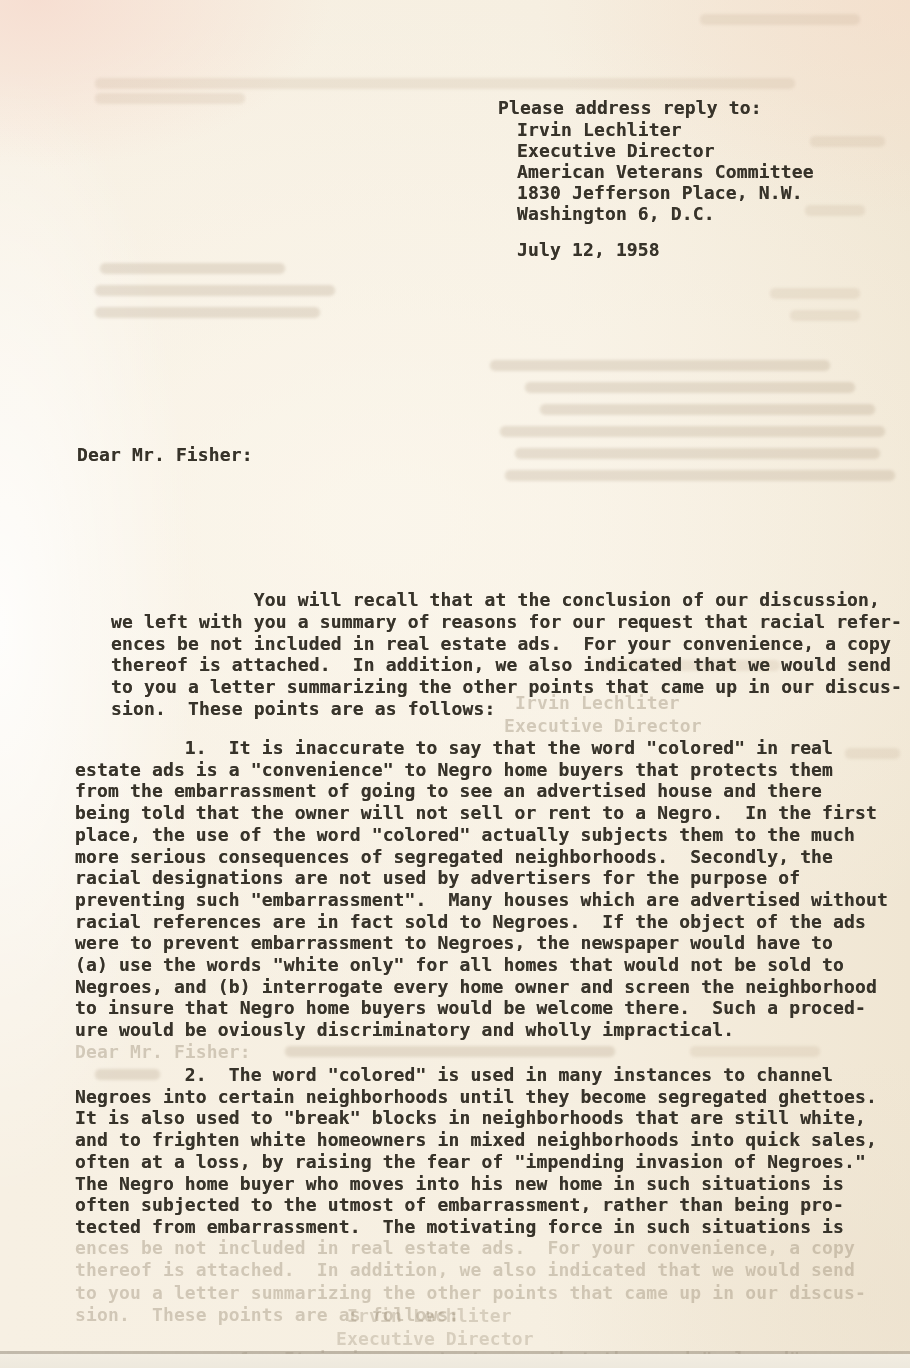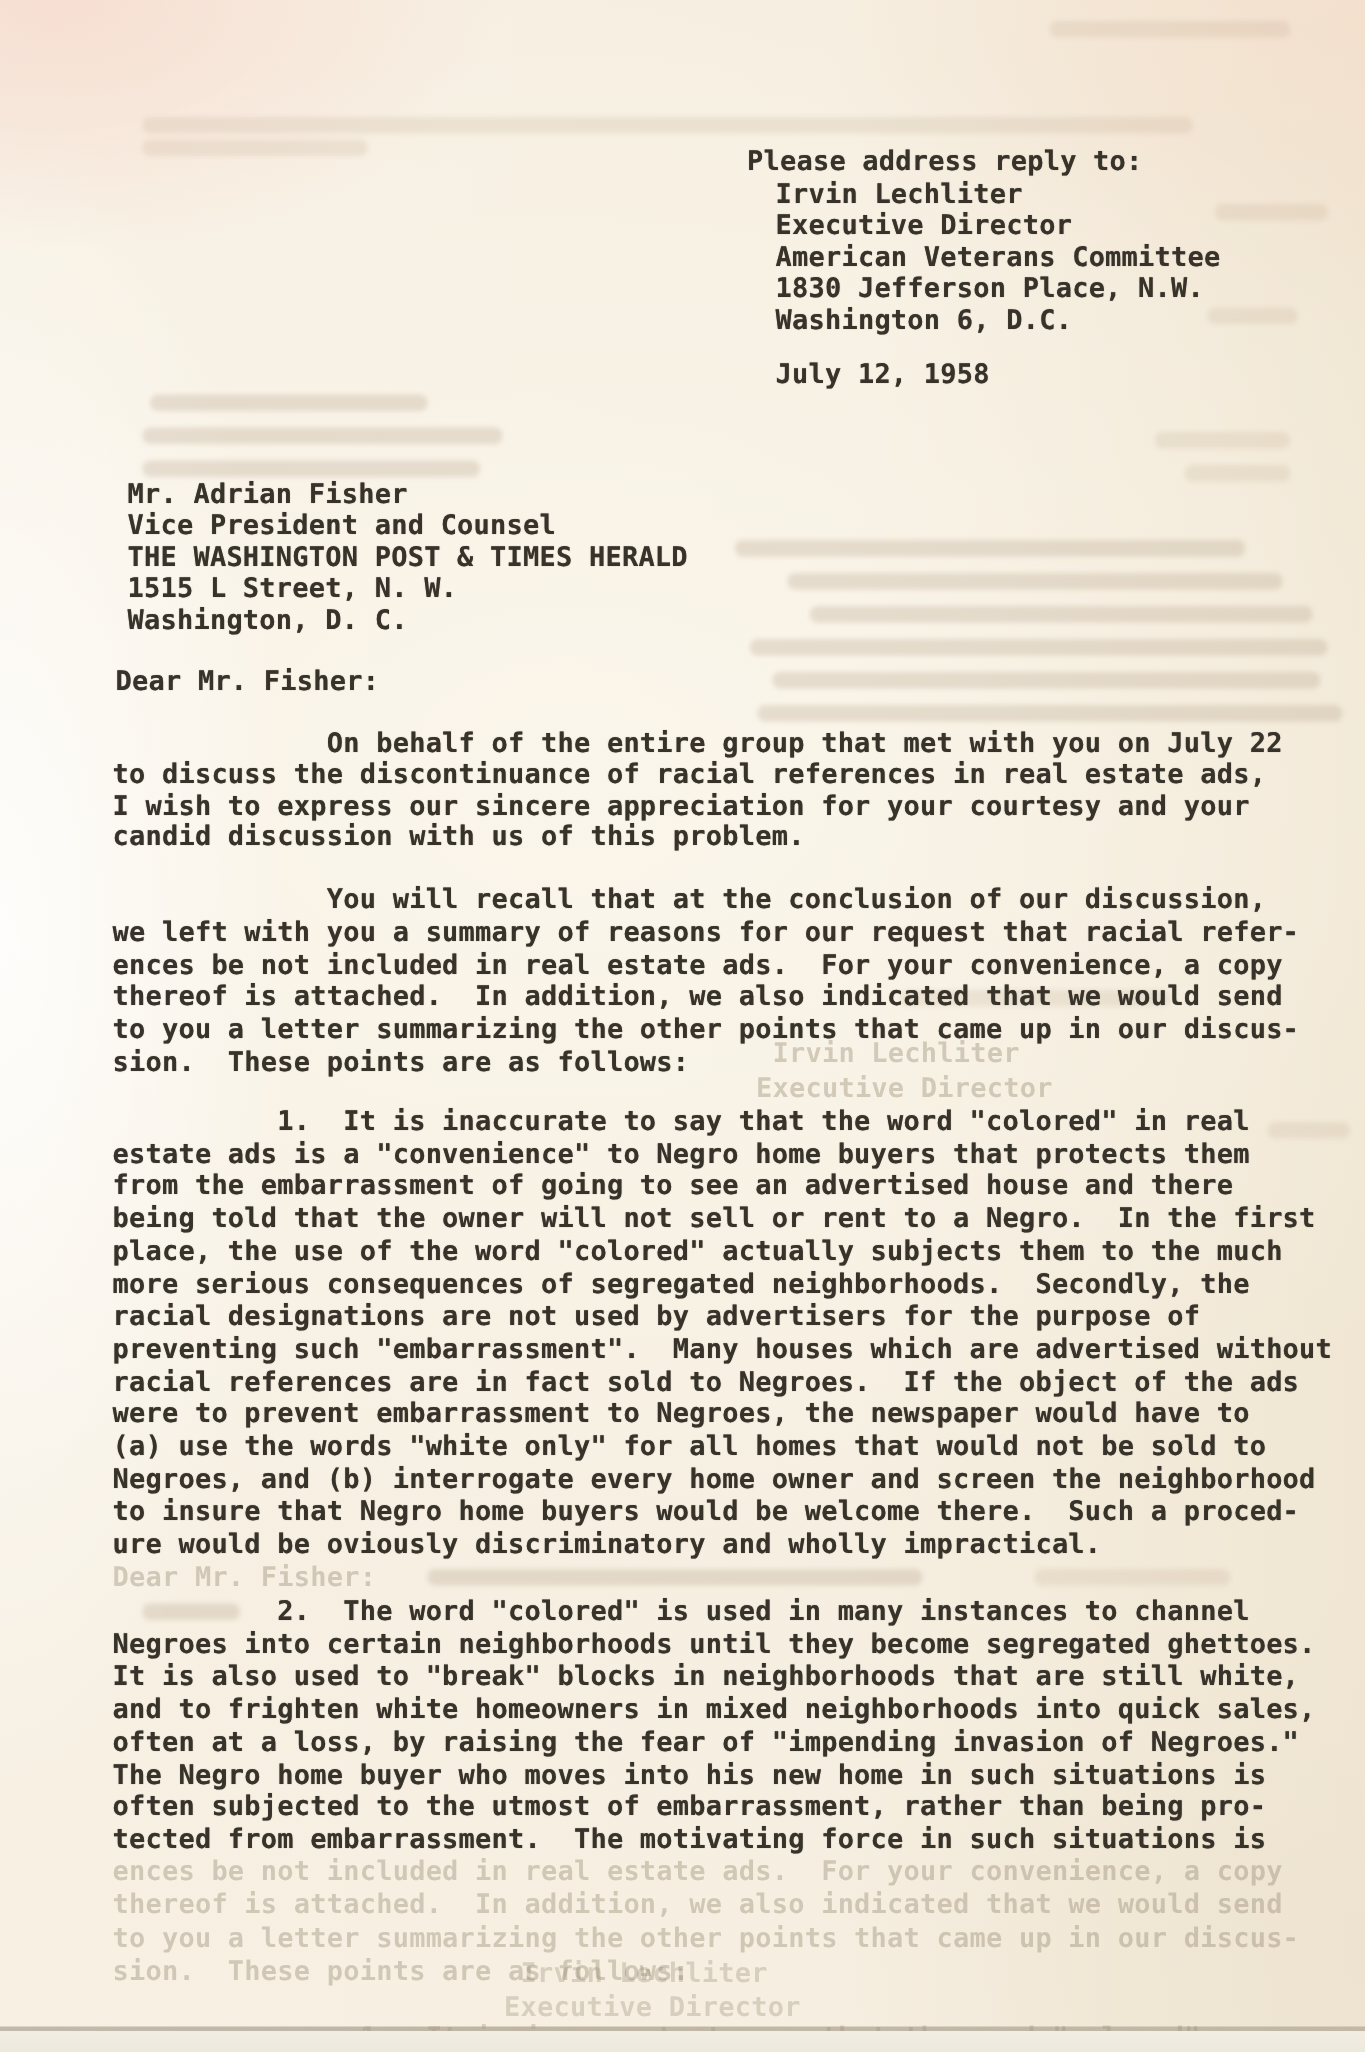--- a/index.html
+++ b/index.html
@@ -20,21 +20,21 @@
     position:absolute;margin:0;
     font-size:18px;font-weight:700;
     letter-spacing:0.15px;
     color:#37332a;
     white-space:pre;
     text-shadow:0 0 0.6px rgba(55,51,42,0.65);
   }
   .lh20{line-height:20.8px;}
   .lh21{line-height:21px;}
   .lh217{line-height:21.7px;}
-  .lh218{line-height:21.8px;}
+  .lh218{line-height:21.8px;margin-left:36px;}
   .ghost{
     color:#8a7b63;opacity:0.34;
     text-shadow:none;
     filter:blur(0.35px);
   }
   .ghost2{opacity:0.28;}
   .smudge{
     position:absolute;height:11px;border-radius:5px;
     background:rgba(173,150,118,0.16);
     filter:blur(1.6px);
@@ -79,32 +79,23 @@
   <div class="smudge dk" style="left:95px;top:1069px;width:65px;"></div>
 
   <pre class="txt" style="left:498px;top:97px;">Please address reply to:</pre>
   <pre class="txt lh21" style="left:517px;top:119px;">Irvin Lechliter
 Executive Director
 American Veterans Committee
 1830 Jefferson Place, N.W.
 Washington 6, D.C.</pre>
   <pre class="txt" style="left:517px;top:239px;">July 12, 1958</pre>
 
-  <pre class="txt lh21" style="left:85px;top:319px;">Mr. Adrian Fisher
-Vice President and Counsel
-THE WASHINGTON POST &amp; TIMES HERALD
-1515 L Street, N. W.
-Washington, D. C.</pre>
 
   <pre class="txt" style="left:77px;top:444px;">Dear Mr. Fisher:</pre>
 
-  <pre class="txt lh20" style="left:75px;top:486px;">             On behalf of the entire group that met with you on July 22
-to discuss the discontinuance of racial references in real estate ads,
-I wish to express our sincere appreciation for your courtesy and your
-candid discussion with us of this problem.</pre>
   <pre class="txt lh218" style="left:75px;top:589px;">             You will recall that at the conclusion of our discussion,
 we left with you a summary of reasons for our request that racial refer-
 ences be not included in real estate ads.  For your convenience, a copy
 thereof is attached.  In addition, we also indicated that we would send
 to you a letter summarizing the other points that came up in our discus-
 sion.  These points are as follows:</pre>
 
   <pre class="txt ghost" style="left:504px;top:692px;line-height:22.5px;"> Irvin Lechliter
 Executive Director</pre>
 

